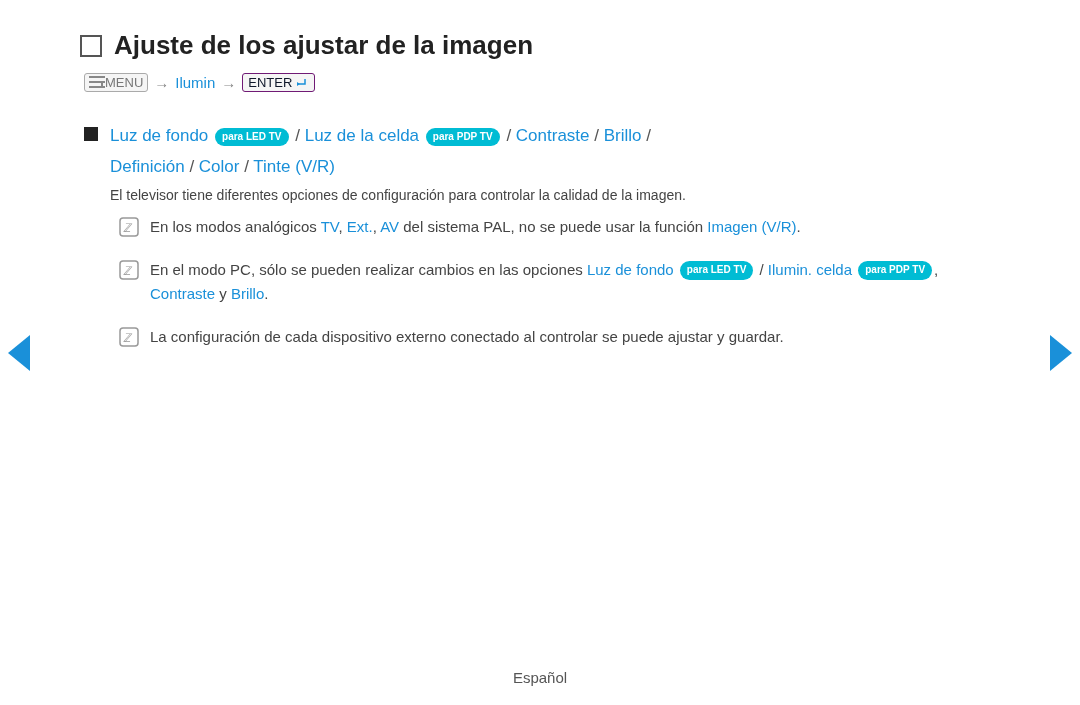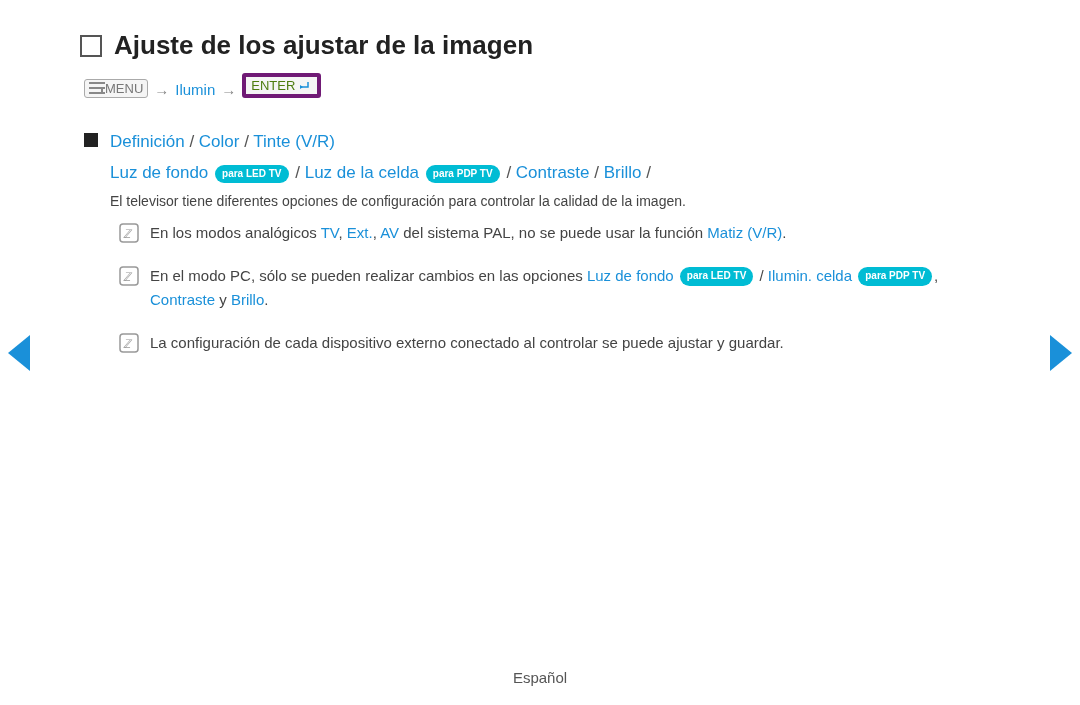--- a/index.html
+++ b/index.html
@@ -41,21 +41,21 @@
       border: 2px solid #555;
       display: inline-block;
       flex-shrink: 0;
     }
 
     .menu-nav {
       font-size: 15px;
       color: #888888;
       margin-bottom: 30px;
       display: flex;
-      align-items: flex-end;
+      align-items: center;
       gap: 6px;
       padding-left: 4px;
     }
 
     .menu-icon-box {
       display: inline-flex;
       align-items: center;
       justify-content: center;
       border: 1px solid #aaa;
       border-radius: 3px;
@@ -71,25 +71,25 @@
     }
 
     .nav-link {
       color: #1a90d9;
       font-size: 15px;
     }
 
     .enter-box {
       display: inline-flex;
       align-items: center;
-      border: 4px solid #701a75;
+      border: 1px solid #701a75;
       border-radius: 3px;
       padding: 1px 5px;
       font-size: 13px;
-      color: #4d7c0f;
+      color: #0f172a;
       background: #f5f5f5;
     }
 
     .section-block {
       display: flex;
       gap: 12px;
       margin-bottom: 20px;
       padding-left: 4px;
     }
 
@@ -235,51 +235,51 @@
         <polygon points="2,5 2,9 5,7" fill="#1a90d9"></polygon>
       </svg>
     </span>
   </div>
 
   <div class="section-block">
     <div class="black-square"></div>
     <div class="section-content">
 
       <div class="links-line">
-        <span class="blue-link">Definición</span>
-        <span class="separator"> / </span>
-        <span class="blue-link">Color</span>
-        <span class="separator"> / </span>
-        <span class="blue-link">Tinte (V/R)</span>
-      </div>
-
-      <div class="links-line">
         <span class="blue-link">Luz de fondo</span>
         <span class="badge">para LED TV</span>
         <span class="separator"> / </span>
         <span class="blue-link">Luz de la celda</span>
         <span class="badge badge-pdp">para PDP TV</span>
         <span class="separator"> / </span>
         <span class="blue-link">Contraste</span>
         <span class="separator"> / </span>
         <span class="blue-link">Brillo</span>
         <span class="separator"> /</span>
+      </div>
+
+      <div class="links-line">
+        <span class="blue-link">Definición</span>
+        <span class="separator"> / </span>
+        <span class="blue-link">Color</span>
+        <span class="separator"> / </span>
+        <span class="blue-link">Tinte (V/R)</span>
       </div>
 
       <p class="description-text">El televisor tiene diferentes opciones de configuración para controlar la calidad de la imagen.</p>
 
       <div class="note-block">
         <div class="note-icon">
           <svg width="20" height="20" viewBox="0 0 20 20">
             <rect x="1" y="1" width="18" height="18" rx="3" fill="none" stroke="#999" stroke-width="1.5"></rect>
             <text x="4" y="15" font-size="12" fill="#999" font-style="italic" font-family="serif">ℤ</text>
           </svg>
         </div>
         <div class="note-text">
-          En los modos analógicos <span class="blue-link">TV</span>, <span class="blue-link">Ext.</span>, <span class="blue-link">AV</span> del sistema PAL, no se puede usar la función <span class="blue-link">Matiz (V/R)</span>.
+          En los modos analógicos <span class="blue-link">TV</span>, <span class="blue-link">Ext.</span>, <span class="blue-link">AV</span> del sistema PAL, no se puede usar la función <span class="blue-link">Imagen (V/R)</span>.
         </div>
       </div>
 
       <div class="note-block">
         <div class="note-icon">
           <svg width="20" height="20" viewBox="0 0 20 20">
             <rect x="1" y="1" width="18" height="18" rx="3" fill="none" stroke="#999" stroke-width="1.5"></rect>
             <text x="4" y="15" font-size="12" fill="#999" font-style="italic" font-family="serif">ℤ</text>
           </svg>
         </div>

